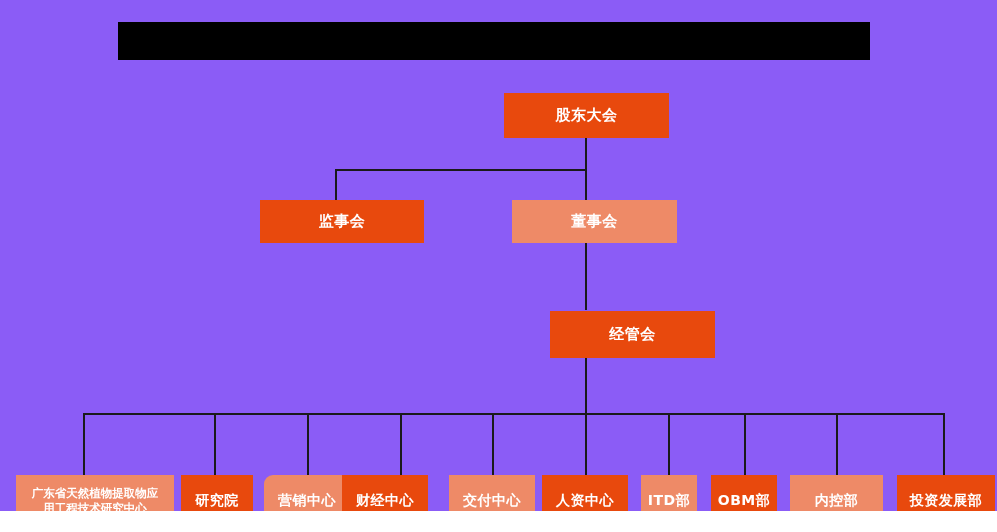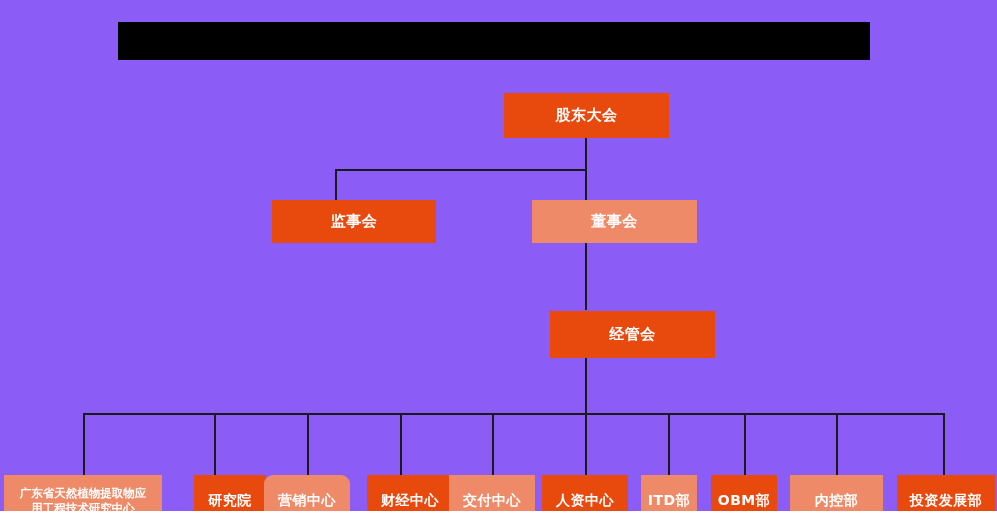--- a/index.html
+++ b/index.html
@@ -89,46 +89,46 @@
   <div class="conn v" style="left:585px; top:413px; height:62px;"></div>
   <div class="conn v" style="left:668px; top:413px; height:62px;"></div>
   <div class="conn v" style="left:744px; top:413px; height:62px;"></div>
   <div class="conn v" style="left:836px; top:413px; height:62px;"></div>
   <div class="conn v" style="left:943px; top:413px; height:62px;"></div>
 
   <div class="node dark" style="left:504px; top:93px; width:165px; height:45px;">
     <span class="label t-xl">股东大会</span>
   </div>
 
-  <div class="node dark" style="left:272px; top:200px; width:164px; height:43px;justify-content:flex-end;">
+  <div class="node dark" style="left:260px; top:200px; width:164px; height:43px;justify-content:flex-end;">
     <span class="label t-xl">监事会</span>
   </div>
 
-  <div class="node light" style="left:532px; top:200px; width:165px; height:43px;">
+  <div class="node light" style="left:512px; top:200px; width:165px; height:43px;">
     <span class="label t-xl">董事会</span>
   </div>
 
   <div class="node dark" style="left:504px; top:311px; width:165px; height:47px;margin-left:46px;">
     <span class="label t-xl">经管会</span>
   </div>
 
-  <div class="node light" style="left:4px; top:475px; width:158px; height:51px;">
+  <div class="node light" style="left:16px; top:475px; width:158px; height:51px;">
     <span class="label t-sm">广东省天然植物提取物应
 用工程技术研究中心</span>
   </div>
 
-  <div class="node dark" style="left:194px; top:475px; width:72px; height:51px;">
+  <div class="node dark" style="left:181px; top:475px; width:72px; height:51px;">
     <span class="label t-md">研究院</span>
   </div>
 
   <div class="node light" style="left:264px; top:475px; width:86px; height:51px;border-radius:9px;">
     <span class="label t-md">营销中心</span>
   </div>
 
-  <div class="node dark" style="left:367px; top:475px; width:86px; height:51px;">
+  <div class="node dark" style="left:342px; top:475px; width:86px; height:51px;">
     <span class="label t-md">财经中心</span>
   </div>
 
   <div class="node light" style="left:449px; top:475px; width:86px; height:51px;">
     <span class="label t-md">交付中心</span>
   </div>
 
   <div class="node dark" style="left:542px; top:475px; width:86px; height:51px;">
     <span class="label t-md">人资中心</span>
   </div>

